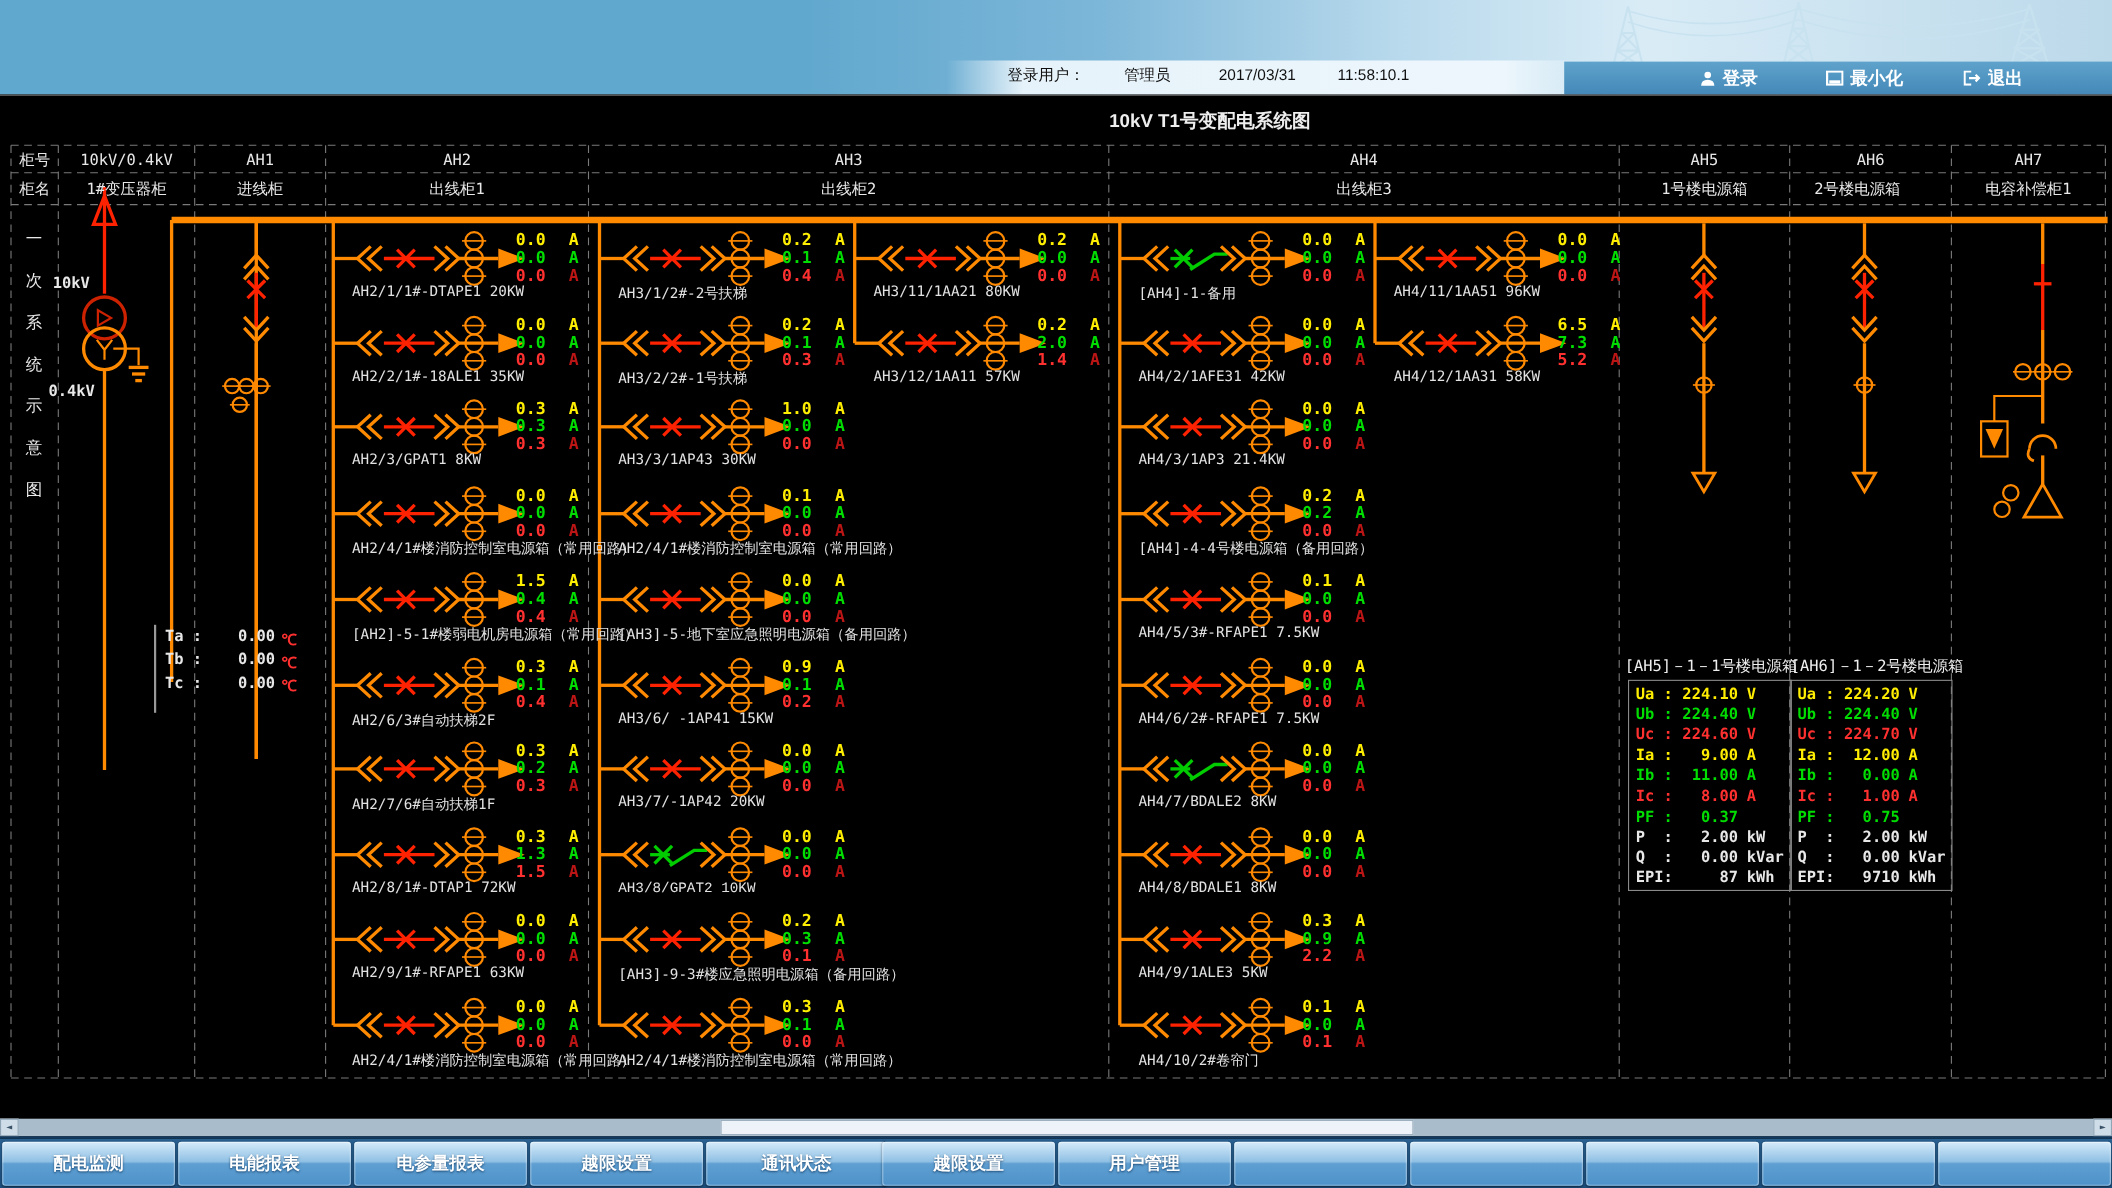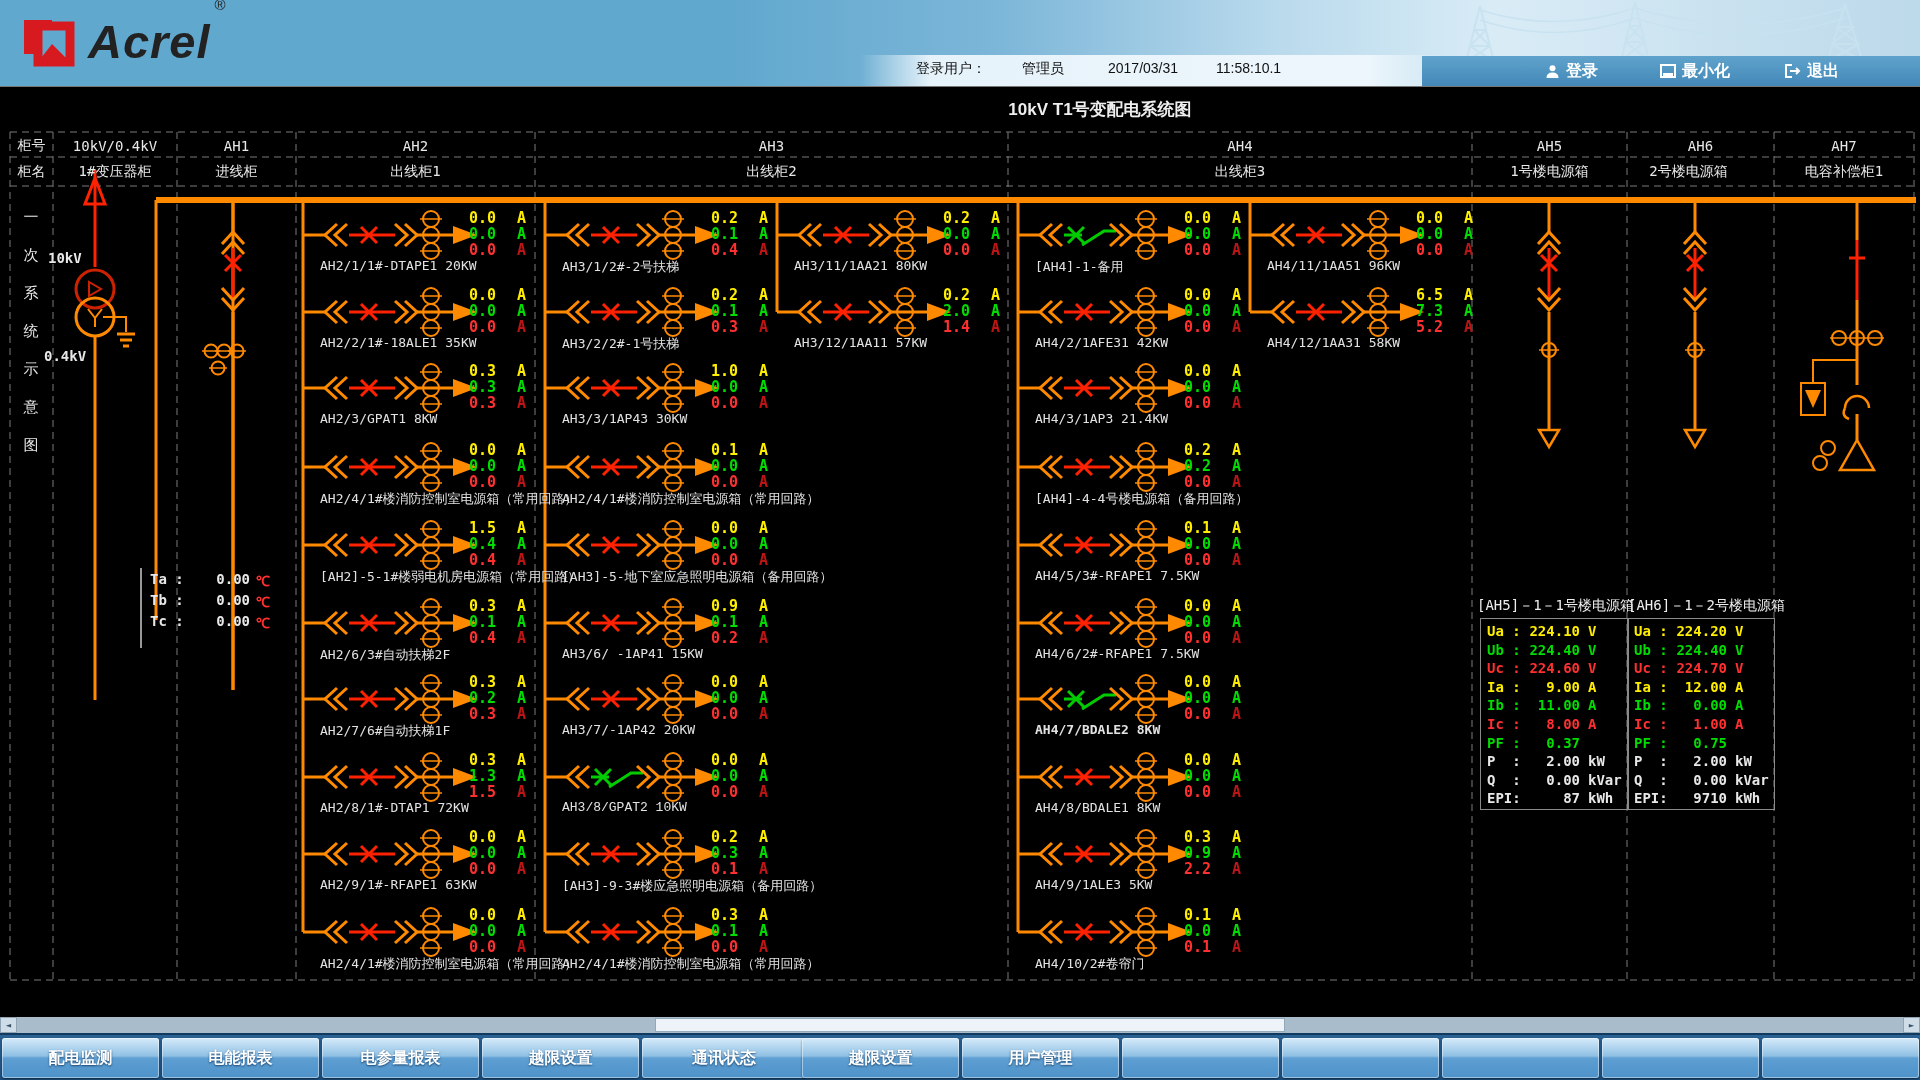--- a/index.html
+++ b/index.html
@@ -71,28 +71,20 @@
       <path d="M40,86 L60,6 M80,86 L60,6 M46,62 L74,62 M50,46 L70,46 M54,30 L66,30 M46,62 L70,46 M74,62 L50,46 M50,46 L66,30 M70,46 L54,30"></path>
       <path d="M195,86 L215,2 M235,86 L215,2 M201,60 L229,60 M205,42 L225,42 M209,26 L221,26 M201,60 L225,42 M229,60 L205,42 M205,42 L221,26 M225,42 L209,26"></path>
       <path d="M400,86 L425,4 M450,86 L425,4 M406,62 L444,62 M411,44 L439,44 M416,27 L434,27 M406,62 L439,44 M444,62 L411,44 M411,44 L434,27 M439,44 L416,27"></path>
       <path d="M60,10 Q137,34 215,8 M215,8 Q320,40 425,8" stroke-width="1.5"></path>
       <path d="M60,20 Q137,46 215,18 M215,18 Q320,52 425,18" stroke-width="1.5"></path>
     </g>
   </svg>
   <div id="loginstrip"></div>
   <div id="btnband"></div>
 
-  <div id="brand">
-    <svg width="62" height="62" viewBox="0 0 62 62">
-      <path d="M6 10 L34 10 L34 20 L16 20 L16 44 L6 44 Z" fill="#d71920"></path>
-      <path d="M20 16 L52 16 L52 52 L20 52 Z" fill="none" stroke="#d71920" stroke-width="9"></path>
-      <path d="M34 34 L52 52 L20 52 Z" fill="#d71920"></path>
-    </svg>
-    <span id="brandname"><span>Acrel</span><span id="brandreg">®</span></span>
-  </div>
 
 
   <div class="logrow" style="left:916px;">登录用户：</div>
   <div class="logrow" style="left:1022px;">管理员</div>
   <div class="logrow" style="left:1108px;">2017/03/31</div>
   <div class="logrow" style="left:1216px;">11:58:10.1</div>
 
   <div class="hbtn" style="left:1545px;">
     <svg width="15" height="15" viewBox="0 0 15 15">
         <circle cx="7.5" cy="4.2" r="3" fill="#fff"></circle>
@@ -957,21 +949,21 @@
     <div class="unit" style="left:1232px;top:614px;color:#00dd00;">A</div>
     <div class="val" style="left:1149px;top:630px;color:#ff3030;">0.0</div>
     <div class="unit" style="left:1232px;top:630px;color:#bb1515;">A</div>
     <div class="flabel" style="left:1035px;top:646px;">AH4/6/2#-RFAPE1 7.5KW</div>
     <div class="val" style="left:1149px;top:674px;color:#ffee00;">0.0</div>
     <div class="unit" style="left:1232px;top:674px;color:#ffee00;">A</div>
     <div class="val" style="left:1149px;top:690px;color:#00dd00;">0.0</div>
     <div class="unit" style="left:1232px;top:690px;color:#00dd00;">A</div>
     <div class="val" style="left:1149px;top:706px;color:#ff3030;">0.0</div>
     <div class="unit" style="left:1232px;top:706px;color:#bb1515;">A</div>
-    <div class="flabel" style="left:1035px;top:722px;font-weight:bold;">AH4/7/BDALE2 8KW</div>
+    <div class="flabel" style="left:1035px;top:722px;">AH4/7/BDALE2 8KW</div>
     <div class="val" style="left:1149px;top:752px;color:#ffee00;">0.0</div>
     <div class="unit" style="left:1232px;top:752px;color:#ffee00;">A</div>
     <div class="val" style="left:1149px;top:768px;color:#00dd00;">0.0</div>
     <div class="unit" style="left:1232px;top:768px;color:#00dd00;">A</div>
     <div class="val" style="left:1149px;top:784px;color:#ff3030;">0.0</div>
     <div class="unit" style="left:1232px;top:784px;color:#bb1515;">A</div>
     <div class="flabel" style="left:1035px;top:800px;">AH4/8/BDALE1 8KW</div>
     <div class="val" style="left:1149px;top:829px;color:#ffee00;">0.3</div>
     <div class="unit" style="left:1232px;top:829px;color:#ffee00;">A</div>
     <div class="val" style="left:1149px;top:845px;color:#00dd00;">0.9</div>

